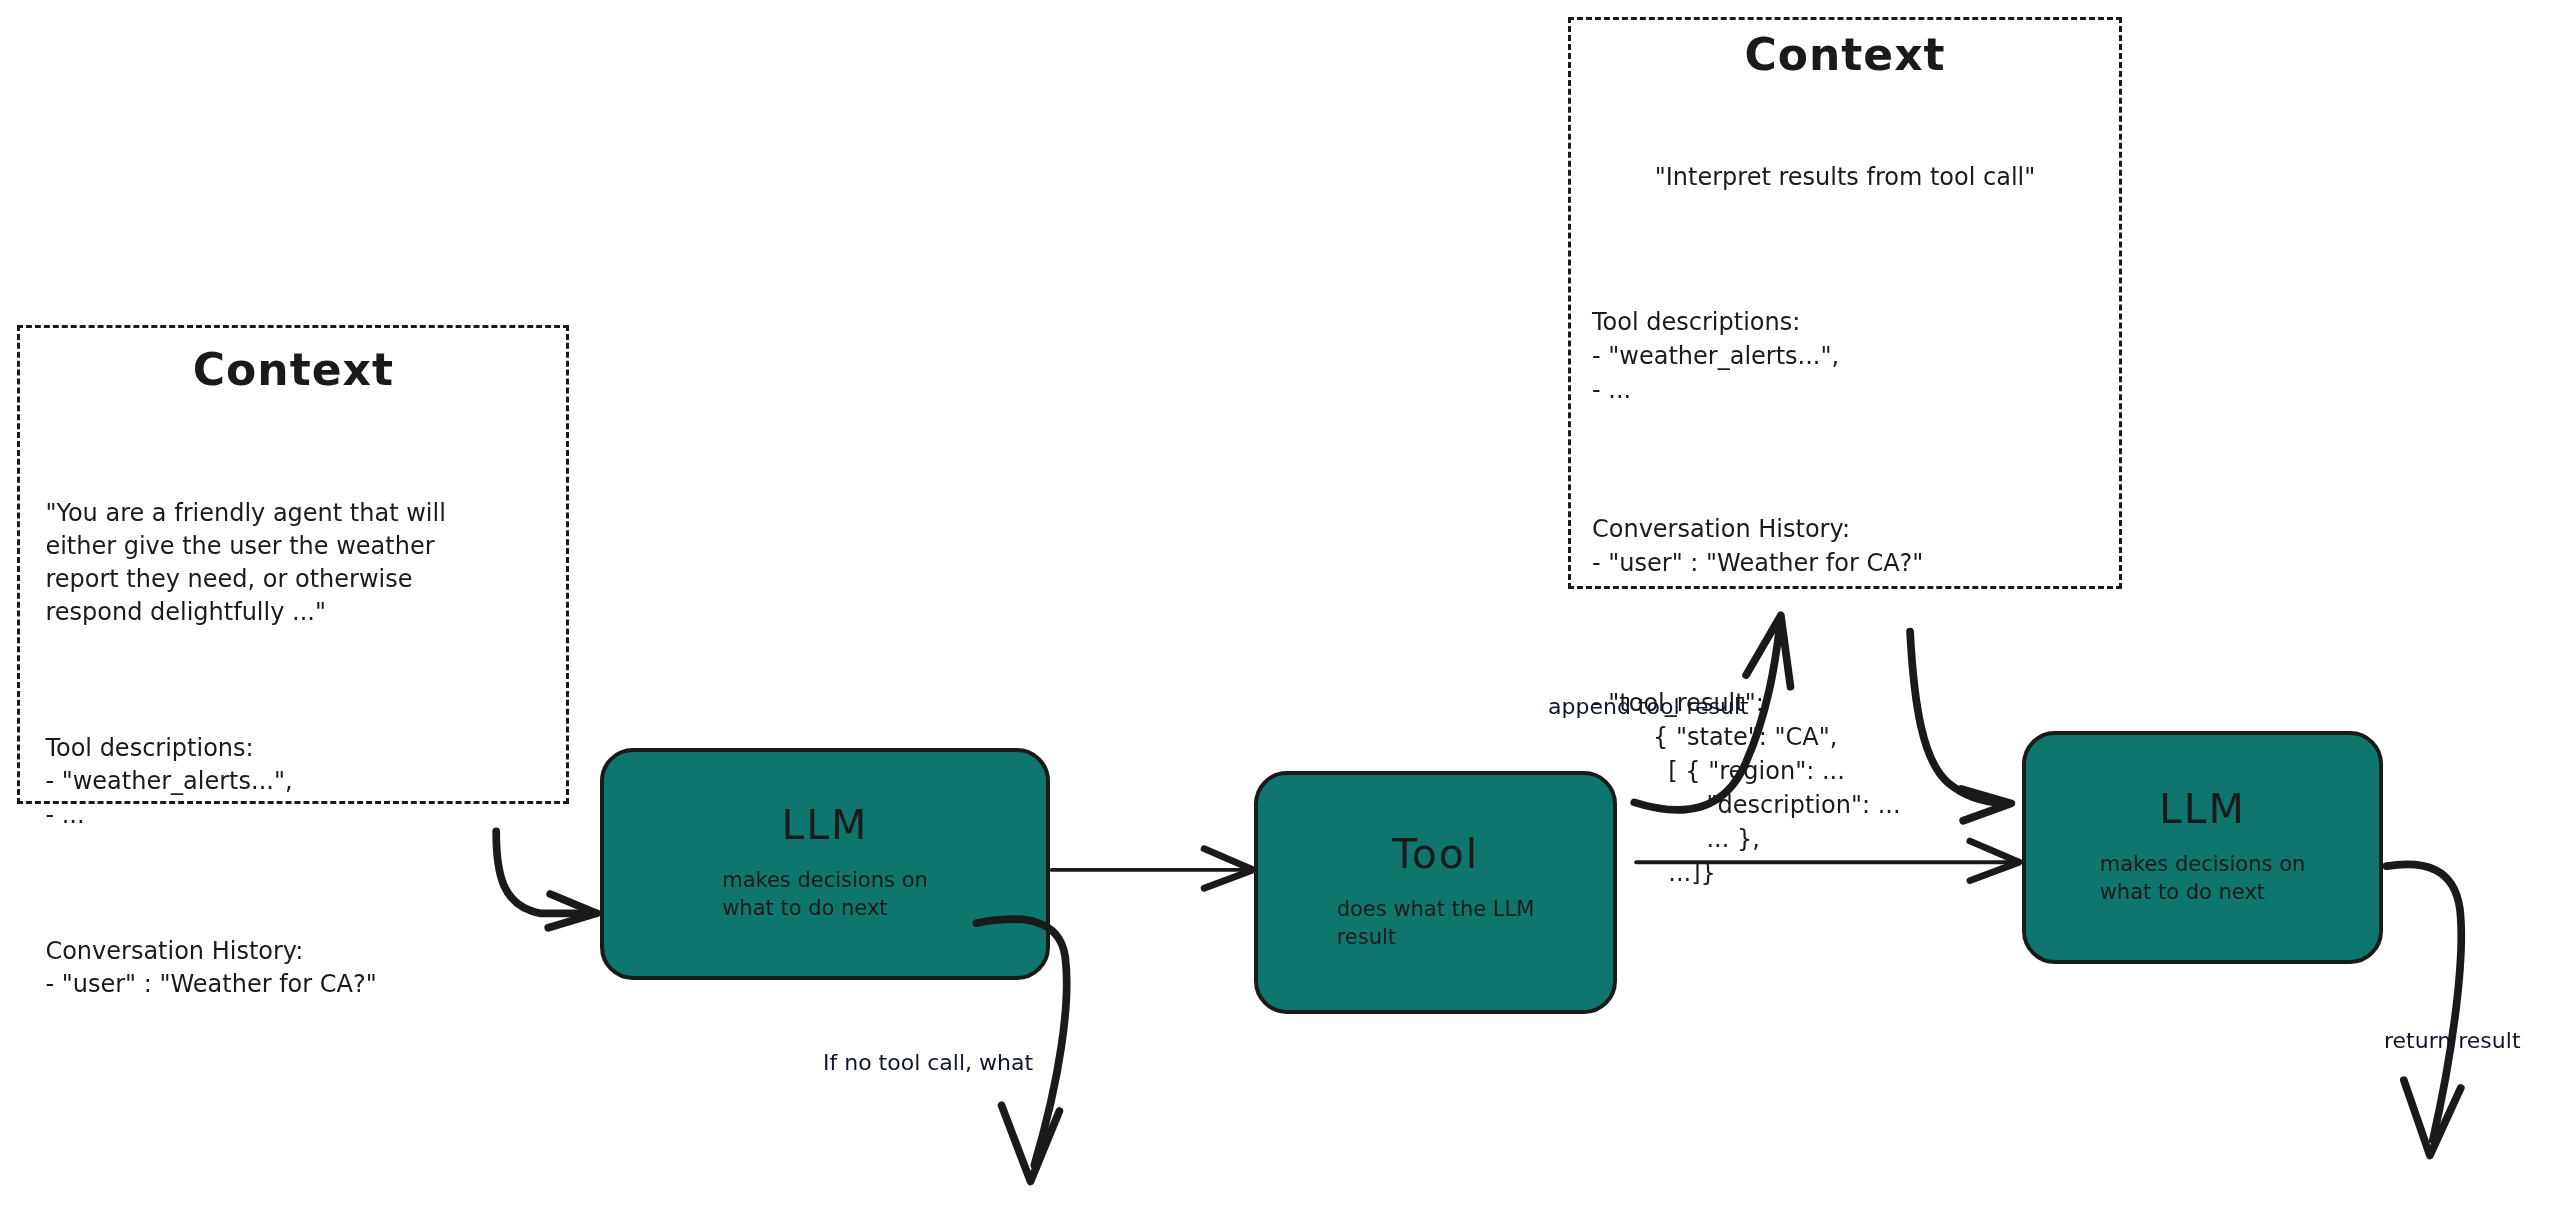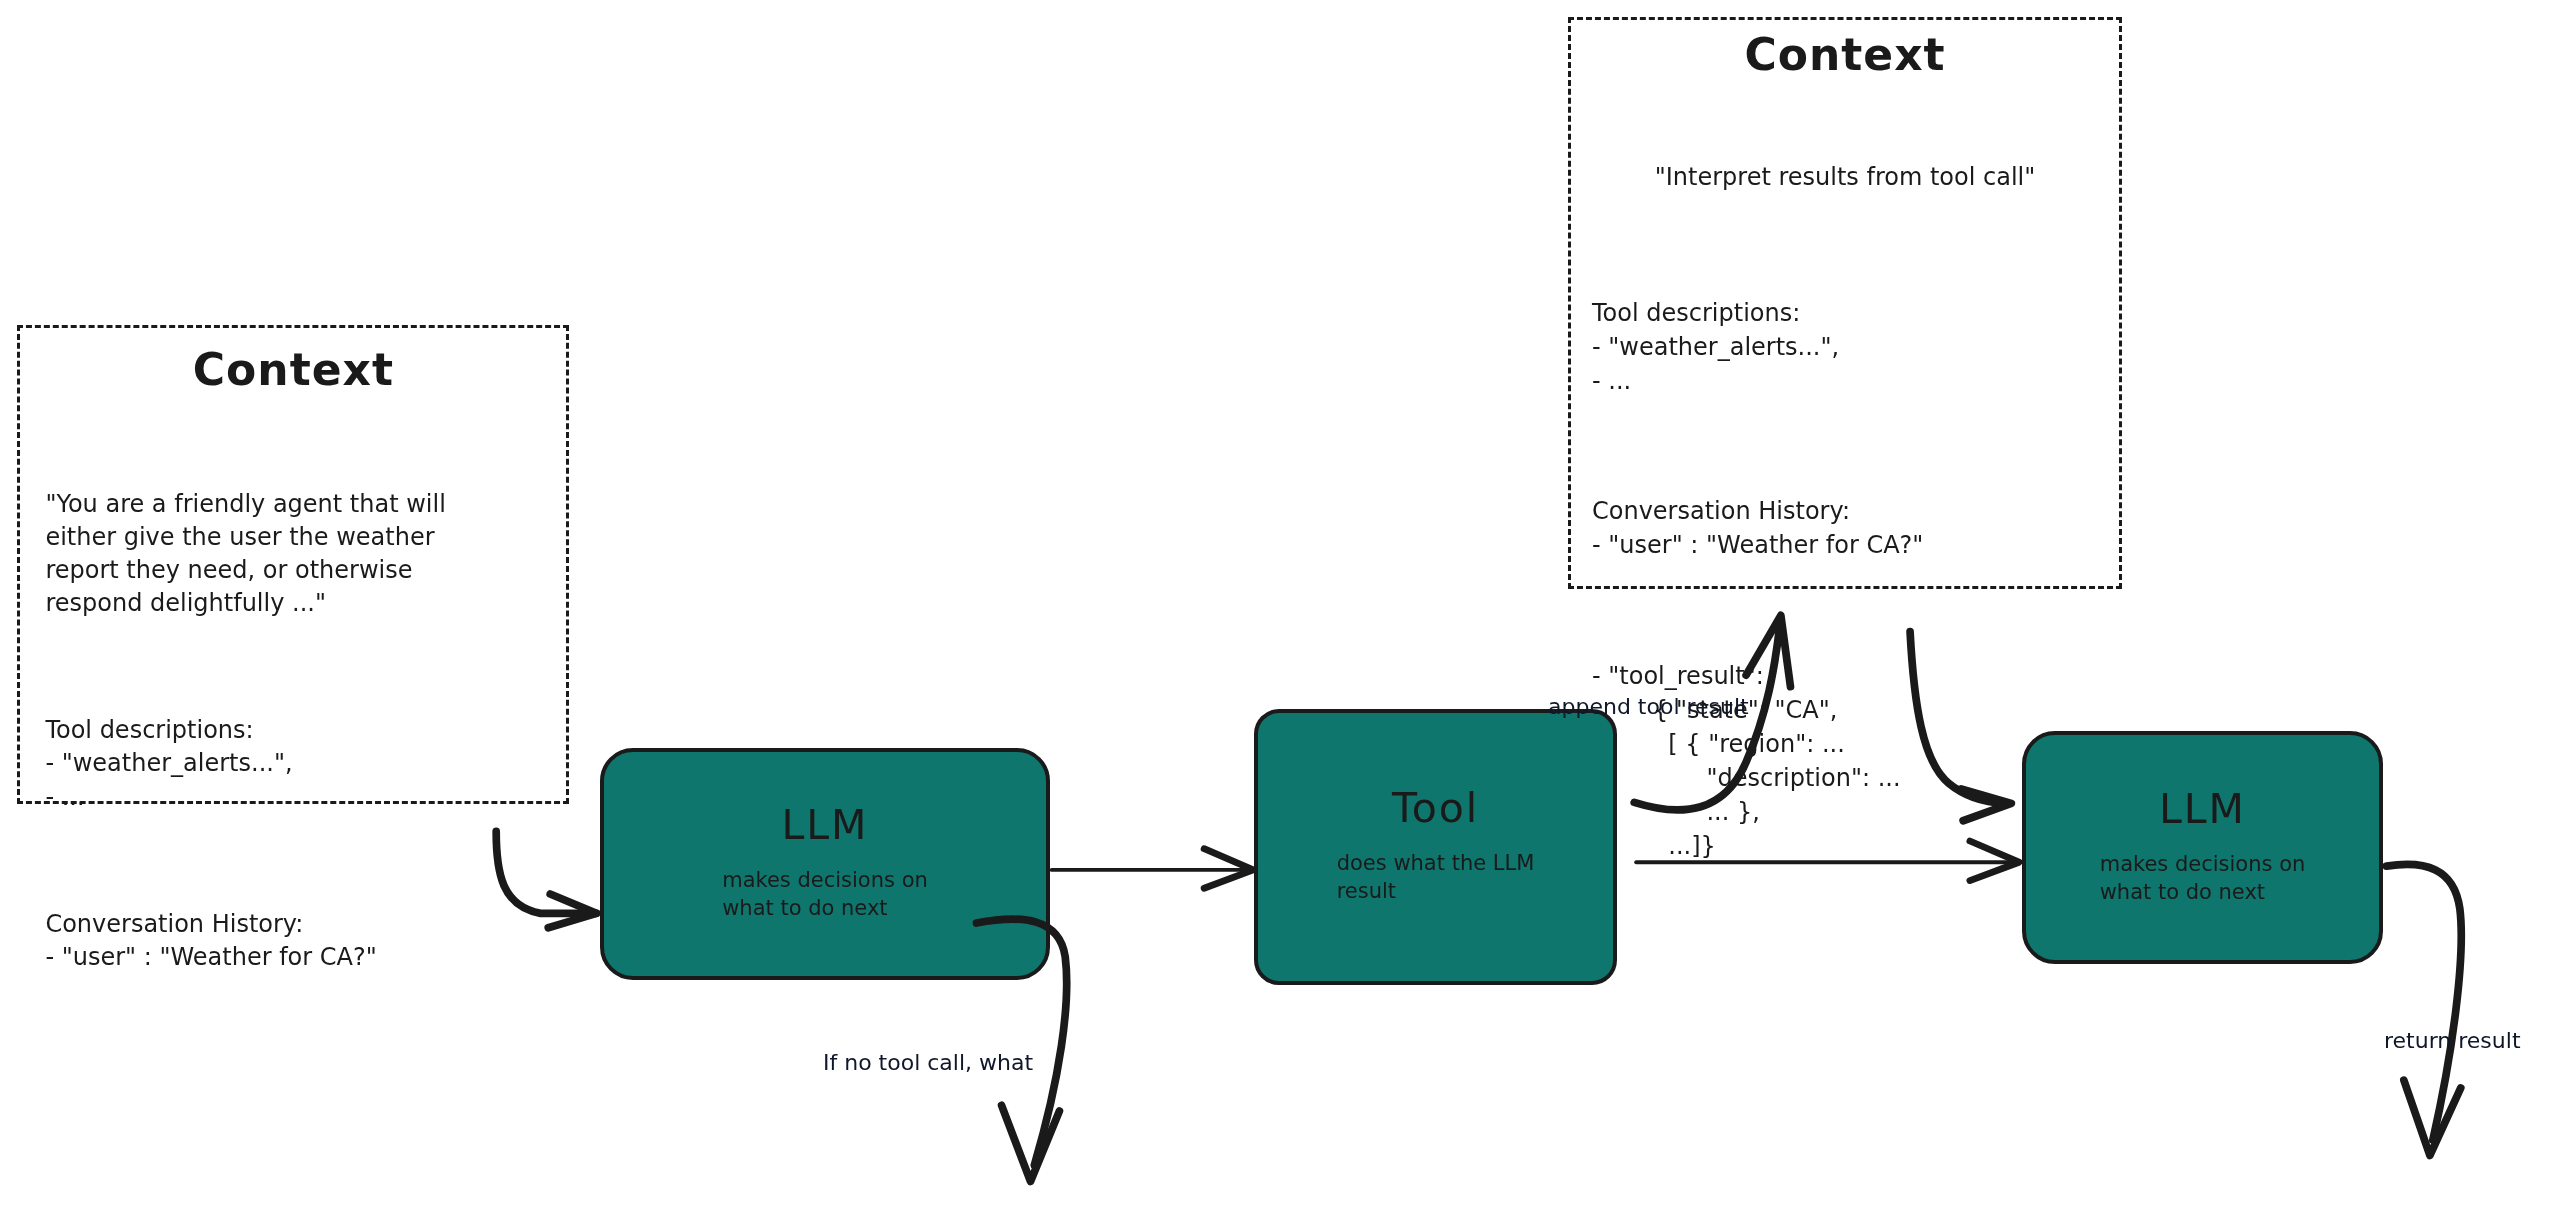--- a/index.html
+++ b/index.html
@@ -35,21 +35,21 @@
   .context-body {
     font-size: 24px;
     line-height: 1.38;
     color: #1a1a1a;
     white-space: pre-wrap;
   }
   .context-body.mono-ish {
     font-size: 24px;
     line-height: 1.42;
   }
-  .ctx-para { margin: 7px 0 21px 0; white-space: pre-wrap; }
+  .ctx-para { margin: 16px 0 21px 0; white-space: pre-wrap; }
   .ctx-para:last-child { margin-bottom: 0; }
 
   #context-left {
     left: 17.4px;
     top: 325px;
     width: 552px;
     height: 479px;
     padding: 15.4px 25px 13.5px 25px;
   }
   #context-left .context-title { margin: 3.9px 0 21px 0; }
@@ -88,21 +88,21 @@
     margin-bottom: 21px;
   }
   .node-sub {
     font-size: 21px;
     line-height: 1.32;
     text-align: left;
     white-space: pre-line;
   }
 
   #node-llm-1 { left: 600px;  top: 748px; width: 450px; height: 232px; }
-  #node-tool  { left: 1254px; top: 709px; width: 363px; height: 276px; border-radius: 25px; }
+  #node-tool  { left: 1254px; top: 771px; width: 363px; height: 243px; }
   #node-llm-2 { left: 2022px; top: 731px; width: 361px; height: 233px; }
 
   
   #arrows {
     position: absolute;
     left: 0; top: 0;
     width: 2576px; height: 1221px;
     pointer-events: none;
   }
   .stroke-thin {

